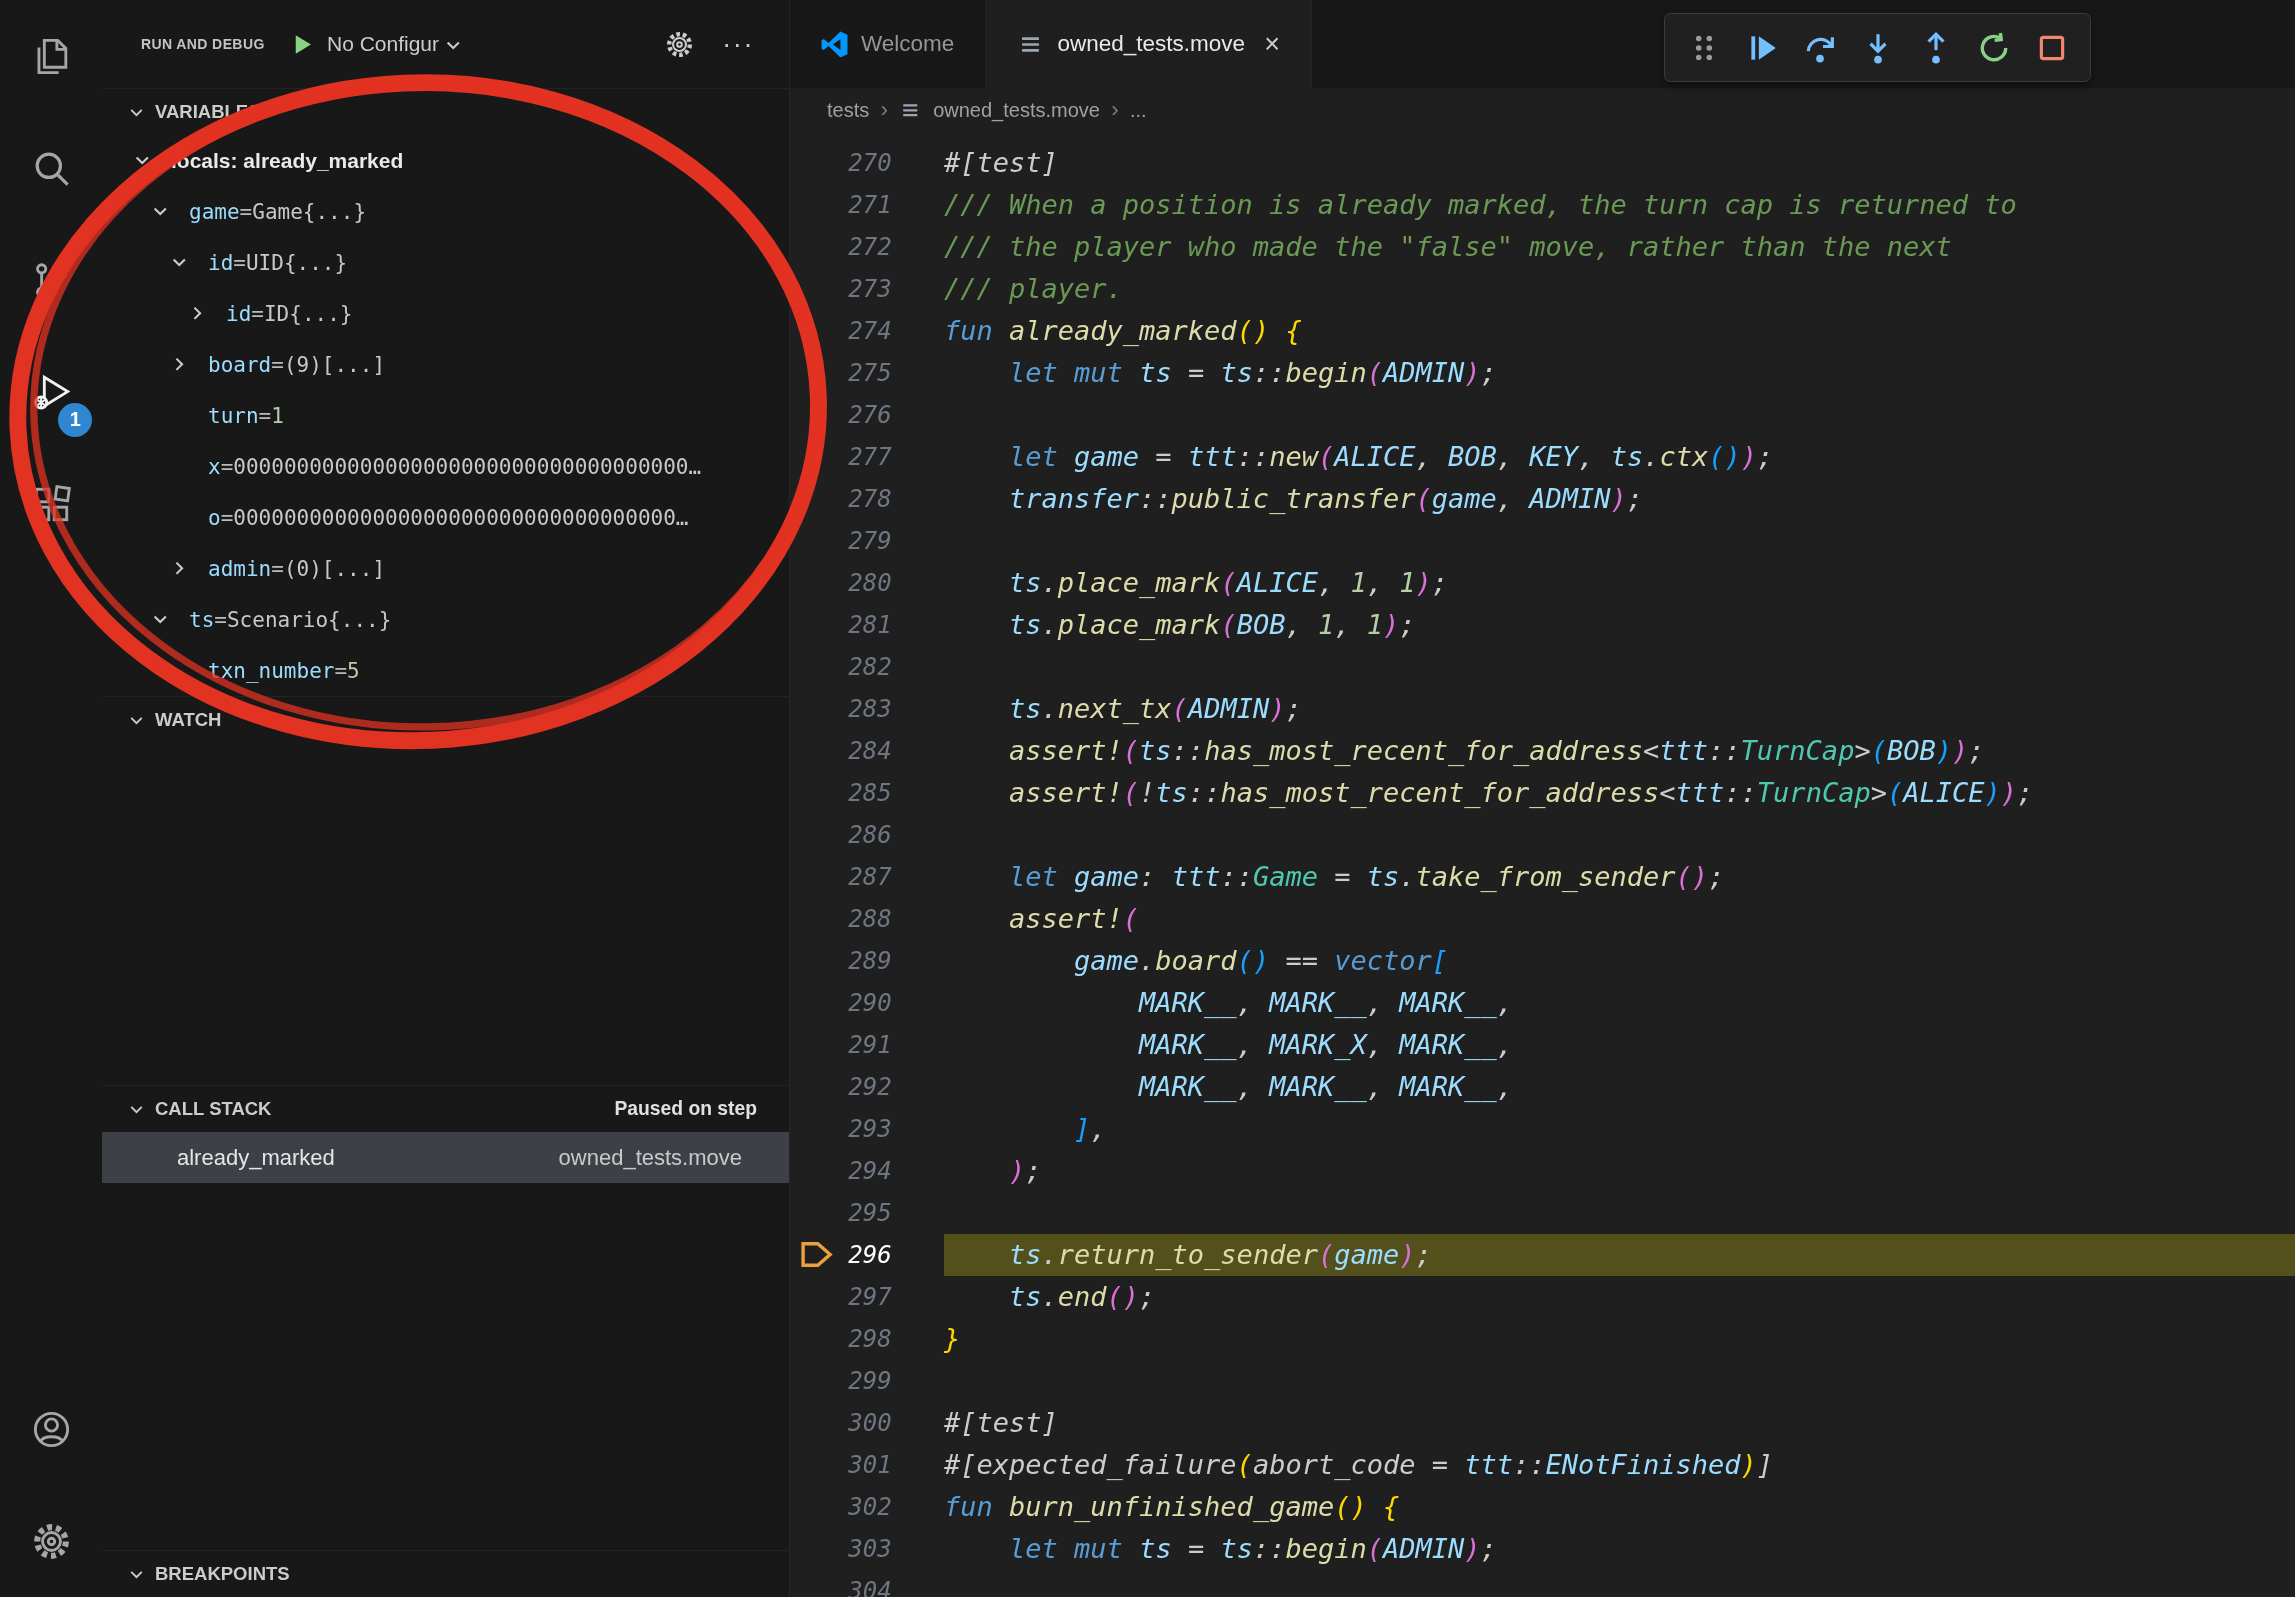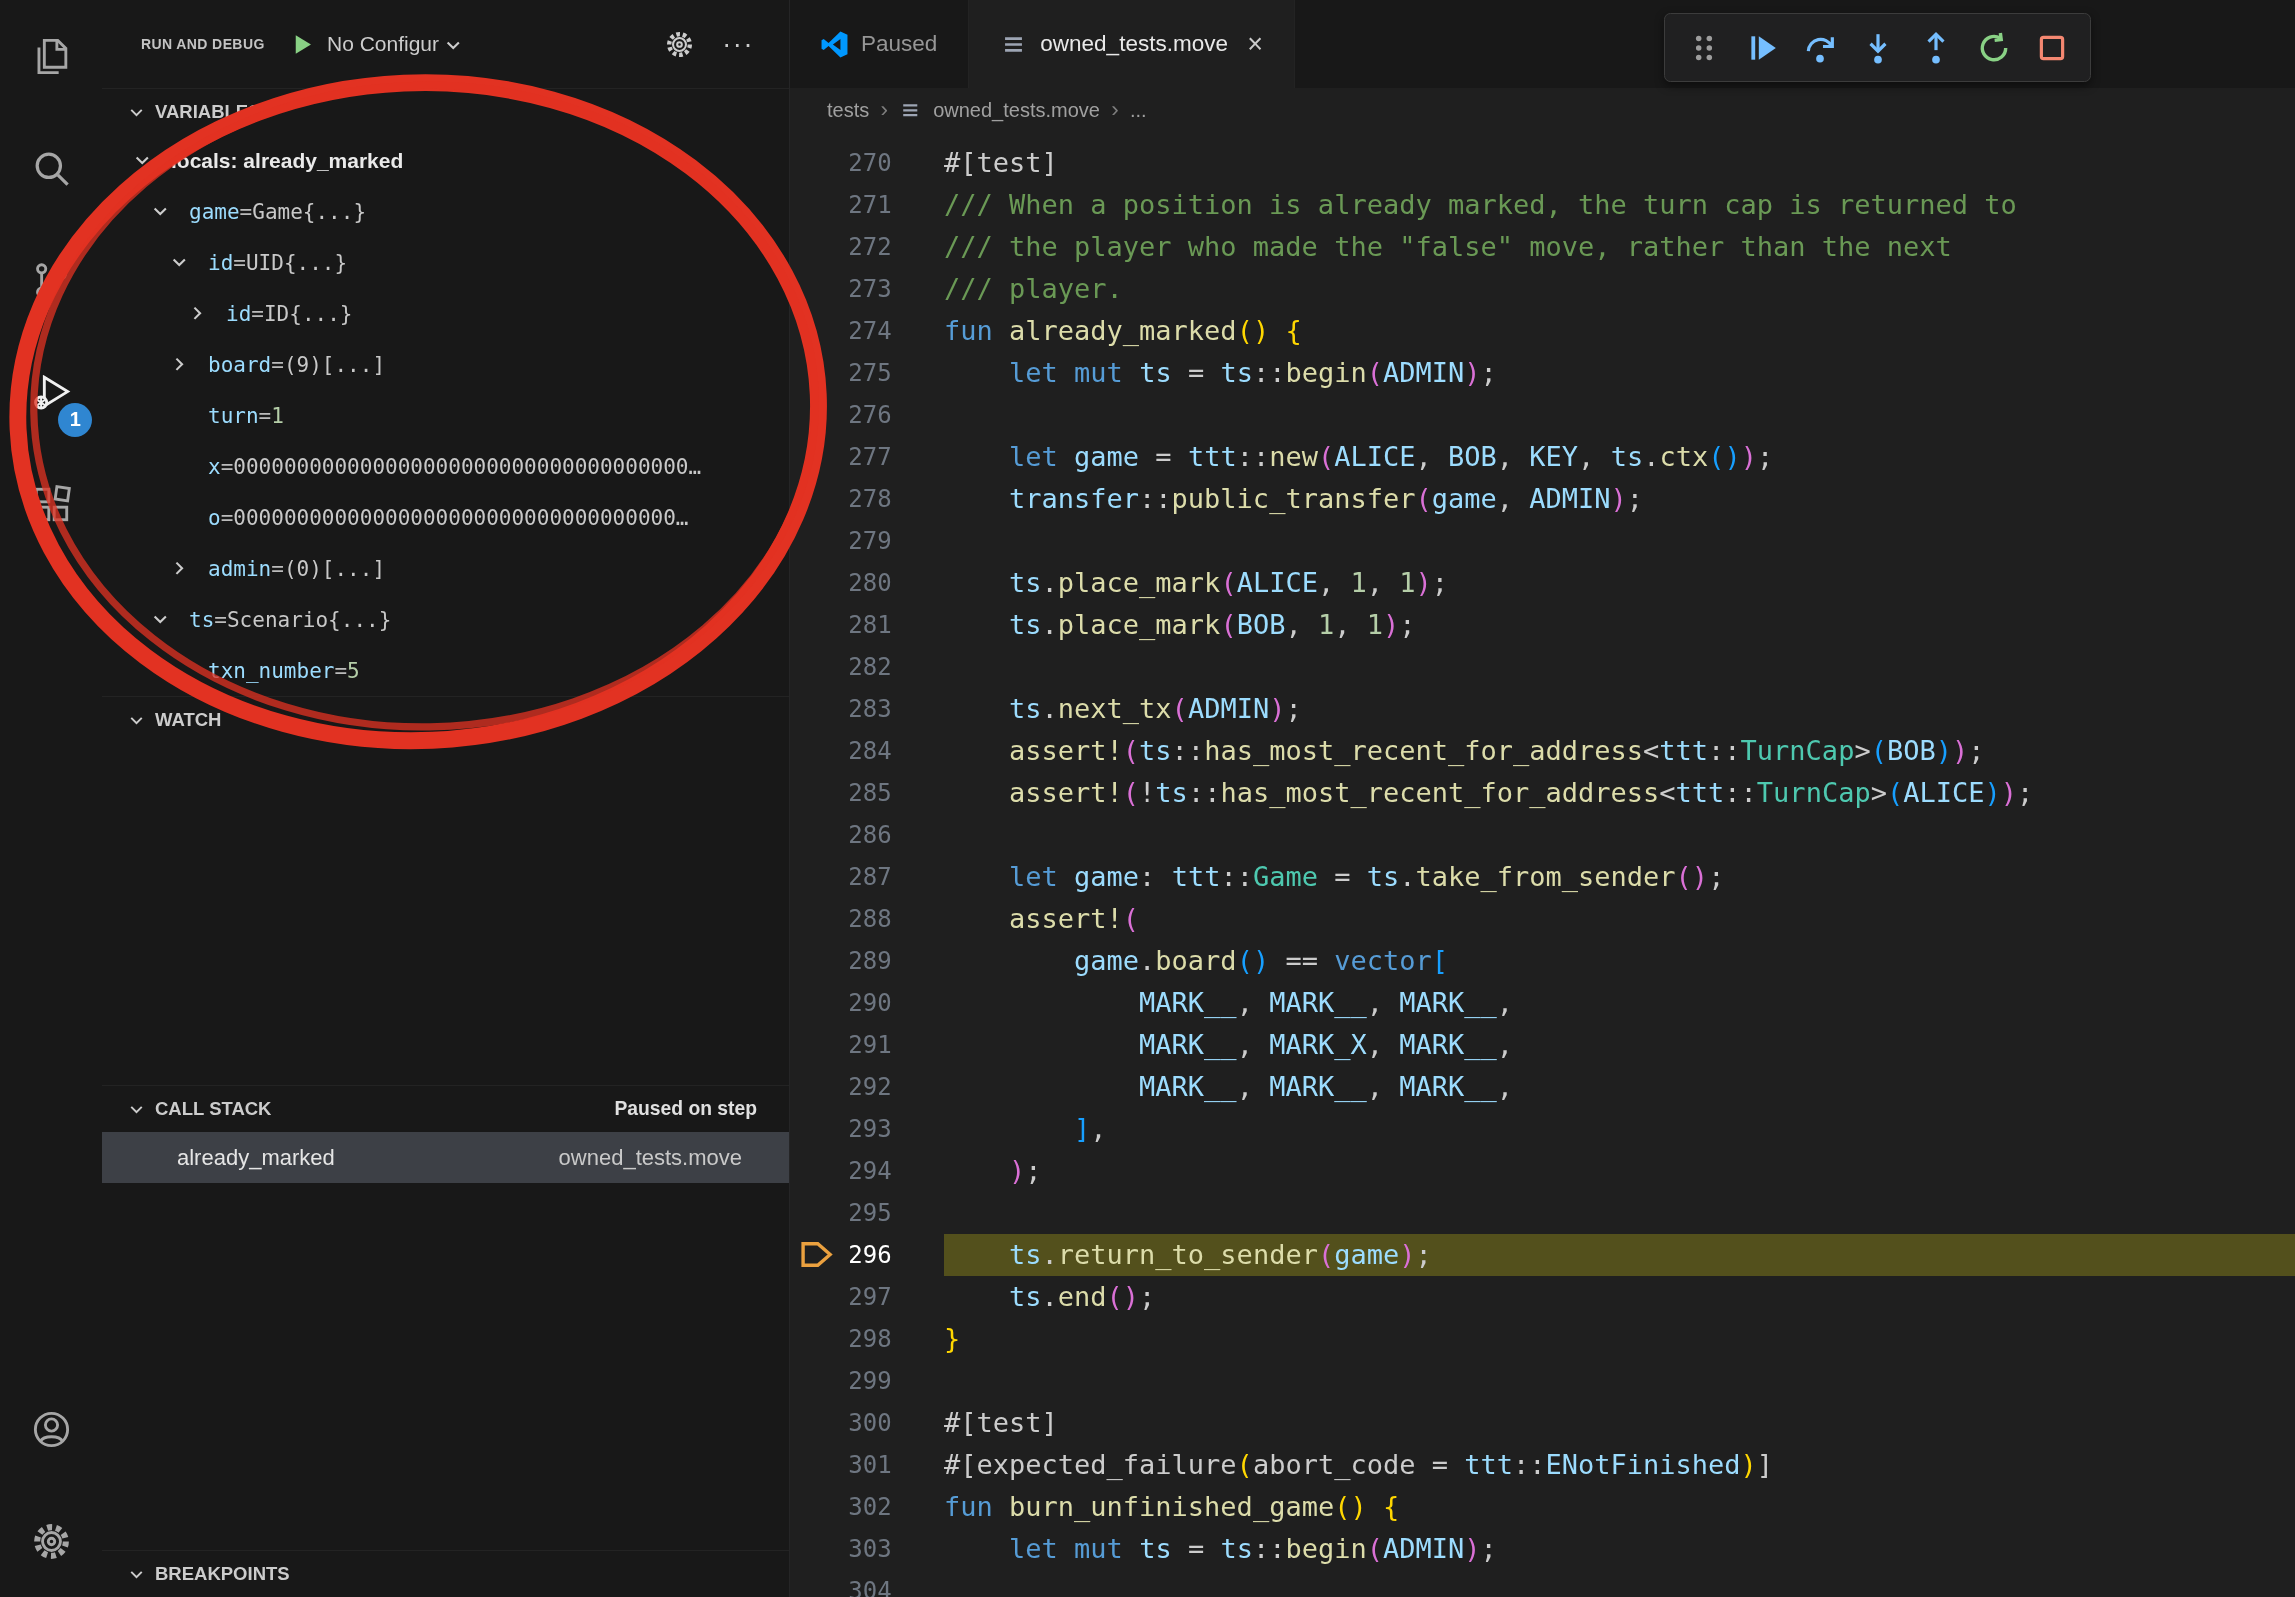--- a/index.html
+++ b/index.html
@@ -78,21 +78,21 @@
   .c-blue { color:#75beff; } .c-green { color:#89d185; } .c-red { color:#f48771; } .c-gray { color:#9d9d9d; }
 
   .breadcrumbs { height:44px; flex:none; display:flex; align-items:center; gap:11.3px;
                  padding-left:37px; font-size:20px; color:#a0a0a0; background:#1f1f1f; white-space:nowrap; }
   .crumb { cursor:pointer; }
   .crumb-sep { color:#7e7e7e; font-size:22.5px; }
   .crumb-icon { color:#9da5b4; display:flex; }
   .crumb-icon svg { width:22.5px; height:22.5px; display:block; }
 
   .code-area { flex:1; min-height:0; overflow:hidden; padding-top:9.7px;
-               font-family:"DejaVu Sans Mono", monospace; font-size:27px; }
+               font-family:"DejaVu Sans Mono", monospace; font-size:27px;font-style:italic; }
   .code-line { display:flex; height:42px; line-height:42px; white-space:pre; }
   .gutter { width:154px; flex:none; display:flex; align-items:center; }
   .marker { width:39px; height:42px; margin-left:9.7px; display:flex; align-items:center; flex:none; }
   .marker svg { width:34px; height:29px; display:block; }
   .lnum { width:53px; flex:none; text-align:right; color:#6e7681; font-size:24px; }
   .code-text { flex:1; min-width:0; color:#cccccc; }
   .code-line.current .code-text { background:#53501c; }
   .code-line.current .lnum { color:#ffffff; }
 
   .t-pl { color:#cccccc; } .t-cm { color:#6a9955; } .t-kw { color:#569cd6; }
@@ -350,21 +350,21 @@
   </aside>
 
   <main class="editor">
     <div class="tab-bar">
         <div class="tab">
           <span class="tab-icon icon">
             <svg viewBox="0 0 100 100">
               <path fill="#0098ff" fill-rule="evenodd" d="M72 2L28 44 10 30 2 34v32l8 4 18-14 44 42 26-12V14L72 2zM72 30v40L44 50z"></path>
             </svg>
           </span>
-          <span class="tab-label">Paused</span>
+          <span class="tab-label">Welcome</span>
         </div>
         <div class="tab active">
           <span class="tab-icon icon c-file">
             <svg viewBox="0 0 16 16" fill="none" stroke="currentColor" stroke-width="1.6">
               <path d="M3 4.5h10M3 8h10M3 11.5h10"></path>
             </svg>
           </span>
           <span class="tab-label">owned_tests.move</span>
           <span class="close">×</span>
         </div>

